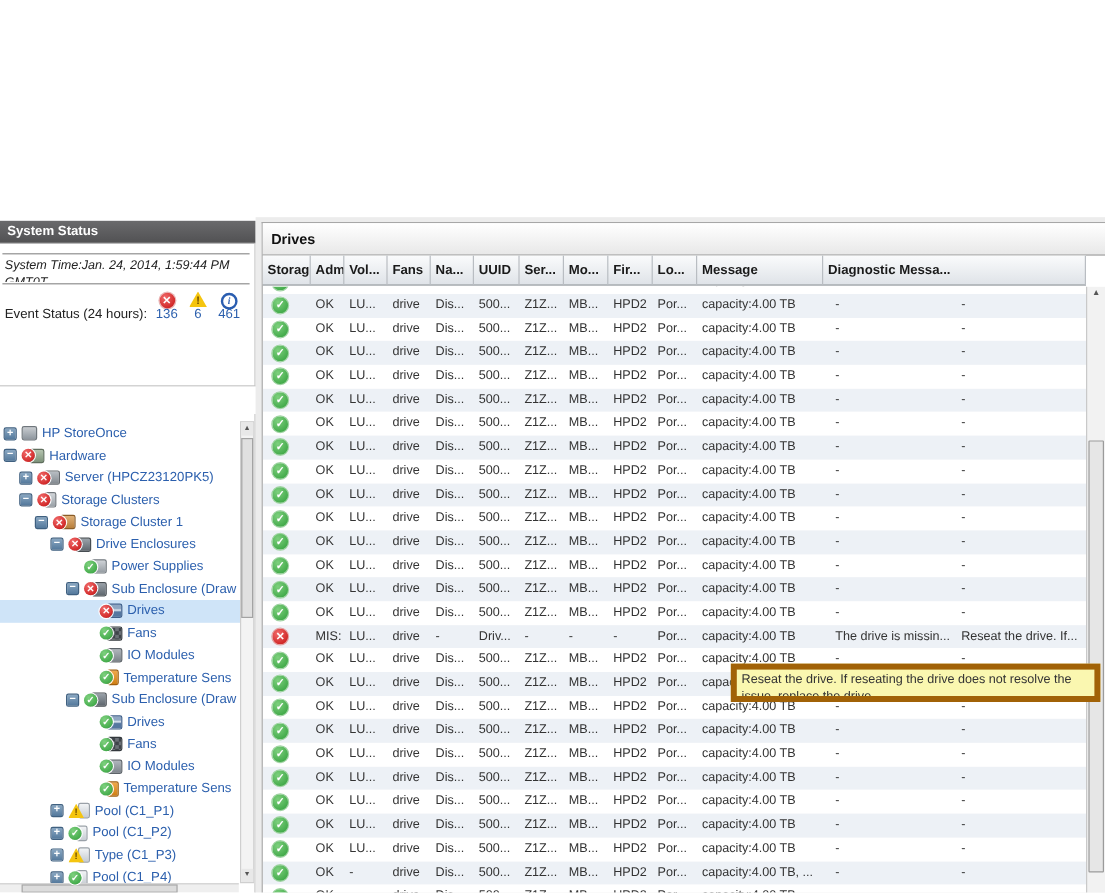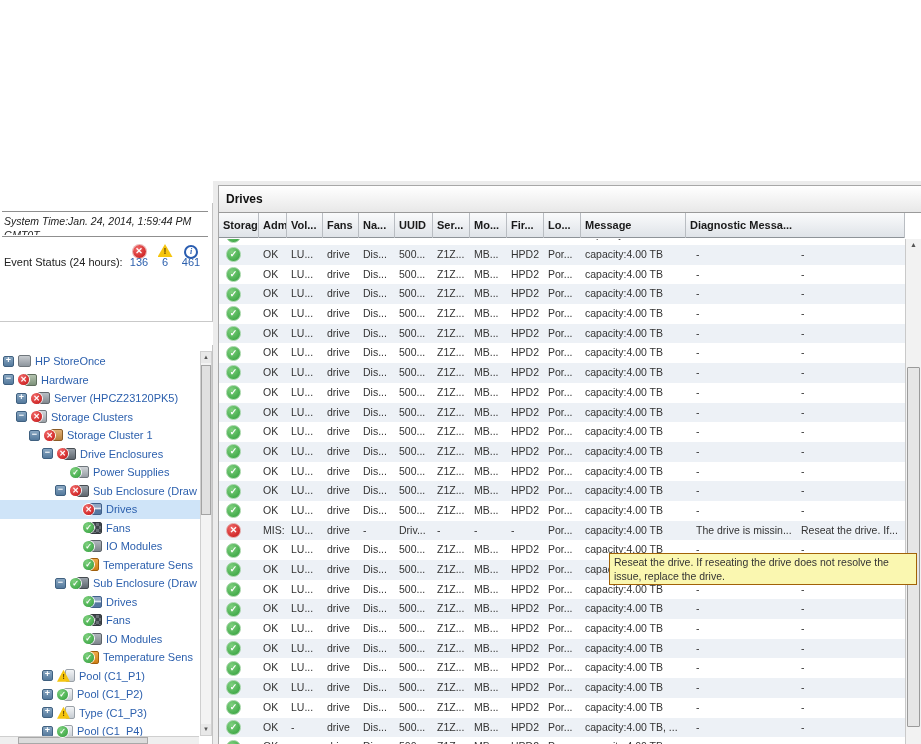--- a/index.html
+++ b/index.html
@@ -89,38 +89,39 @@
   .statuscell{display:flex;align-items:center;padding-left:7px;box-sizing:border-box;flex:none;}
   .st{width:13px;height:13px;border-radius:50%;color:#fff;font-size:9px;line-height:13px;text-align:center;font-weight:bold;}
   .st-ok{background:radial-gradient(circle at 35% 30%,#7ed07e,#2f9e39);border:1px solid #9fd3a2;box-sizing:content-box;}
   .st-error{background:radial-gradient(circle at 35% 30%,#f16a6a,#c40f0f);border:1px solid #e3a0a0;box-sizing:content-box;}
   
   #vscroll{position:absolute;right:0;top:53px;bottom:0;width:16px;background:#f2f2f2;border-left:1px solid #c9c9c9;box-sizing:border-box;}
   #vsup{position:absolute;top:2px;left:0;right:0;text-align:center;font-size:7px;color:#555;cursor:pointer;}
   #vsthumb{position:absolute;left:1px;right:1px;top:128px;height:360px;background:#e6e6e6;border:1px solid #9b9b9b;border-radius:1px;box-sizing:border-box;cursor:pointer;}
 
   
-  #tooltip{position:absolute;left:609px;top:553px;width:308px;height:32px;background:#faf7b0;border:1px solid #a16207;
+  #tooltip{position:absolute;left:609px;top:553px;width:308px;height:32px;background:#faf7b0;border:5px solid #a16207;
            box-sizing:border-box;font-size:10.5px;line-height:14px;color:#333;padding:1px 4px;z-index:60;overflow:hidden;}
 
   
   .evicon{display:inline-block;width:13px;height:13px;border-radius:50%;color:#fff;font-size:9px;line-height:13px;font-weight:bold;text-align:center;}
   .ev-error{background:radial-gradient(circle at 35% 30%,#f16a6a,#c40f0f);box-shadow:0 0 0 1px #e8b7b7;}
   .ev-warn{border-radius:0;background:#f5c50f;clip-path:polygon(50% 0,100% 100%,0 100%);color:#6b4a00;font-size:9px;line-height:15px;width:15px;height:13px;}
   .ev-info{background:#fff;border:2px solid #2a5db0;color:#2a5db0;width:10px;height:10px;line-height:10px;font-size:8px;font-style:italic;font-family:"Liberation Serif",serif;box-sizing:content-box;}
 </style>
 </head>
 <body>
 
 <div id="app">
 
   <div class="hline" id="topline1"></div>
   <div class="hline" id="topline2"></div>
 
 
+  <div class="panelbar" id="ssbar">System Status</div>
   <div id="ssbody">
     <div class="ssrule" id="ssrule1"></div>
     <div id="timewrap">
       <div>System Time:Jan. 24, 2014, 1:59:44 PM</div>
       <div>GMT0T</div>
     </div>
     <div class="ssrule" id="ssrule2"></div>
     <div class="evcol evc1" id="evicons" style="position:absolute;top:37px;">
       <span class="evicon ev-error">✕</span>
     </div>

